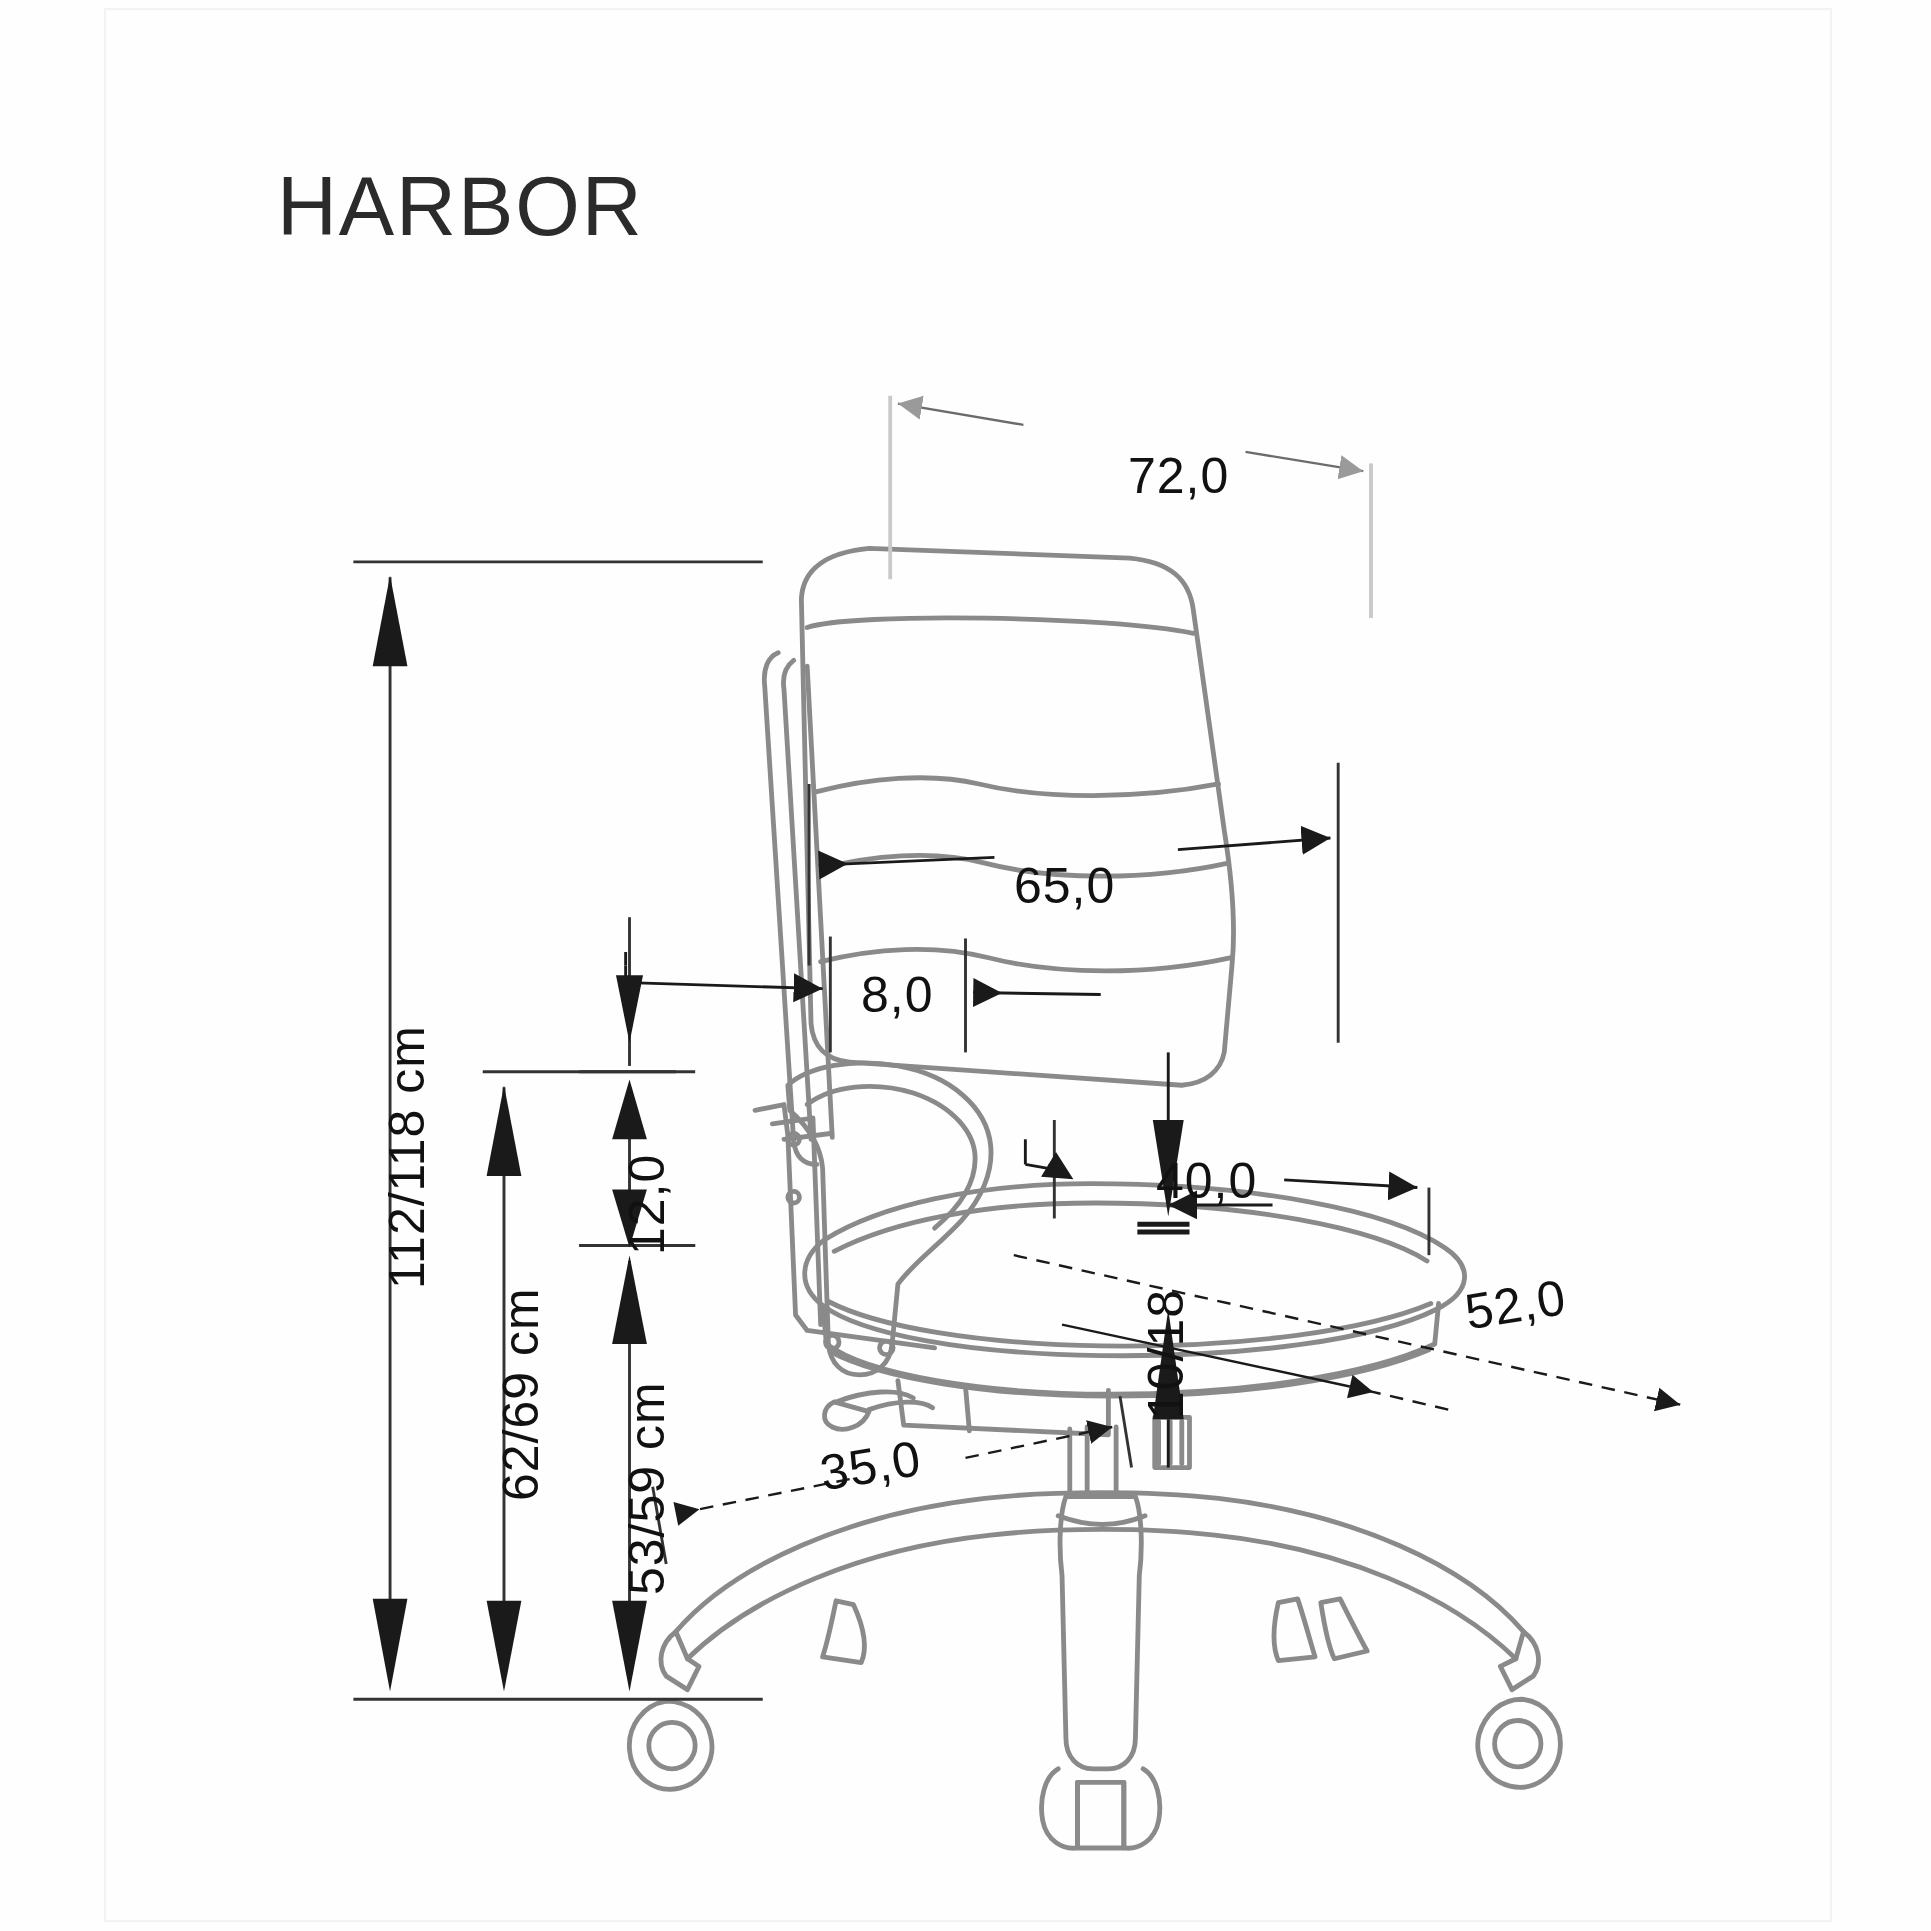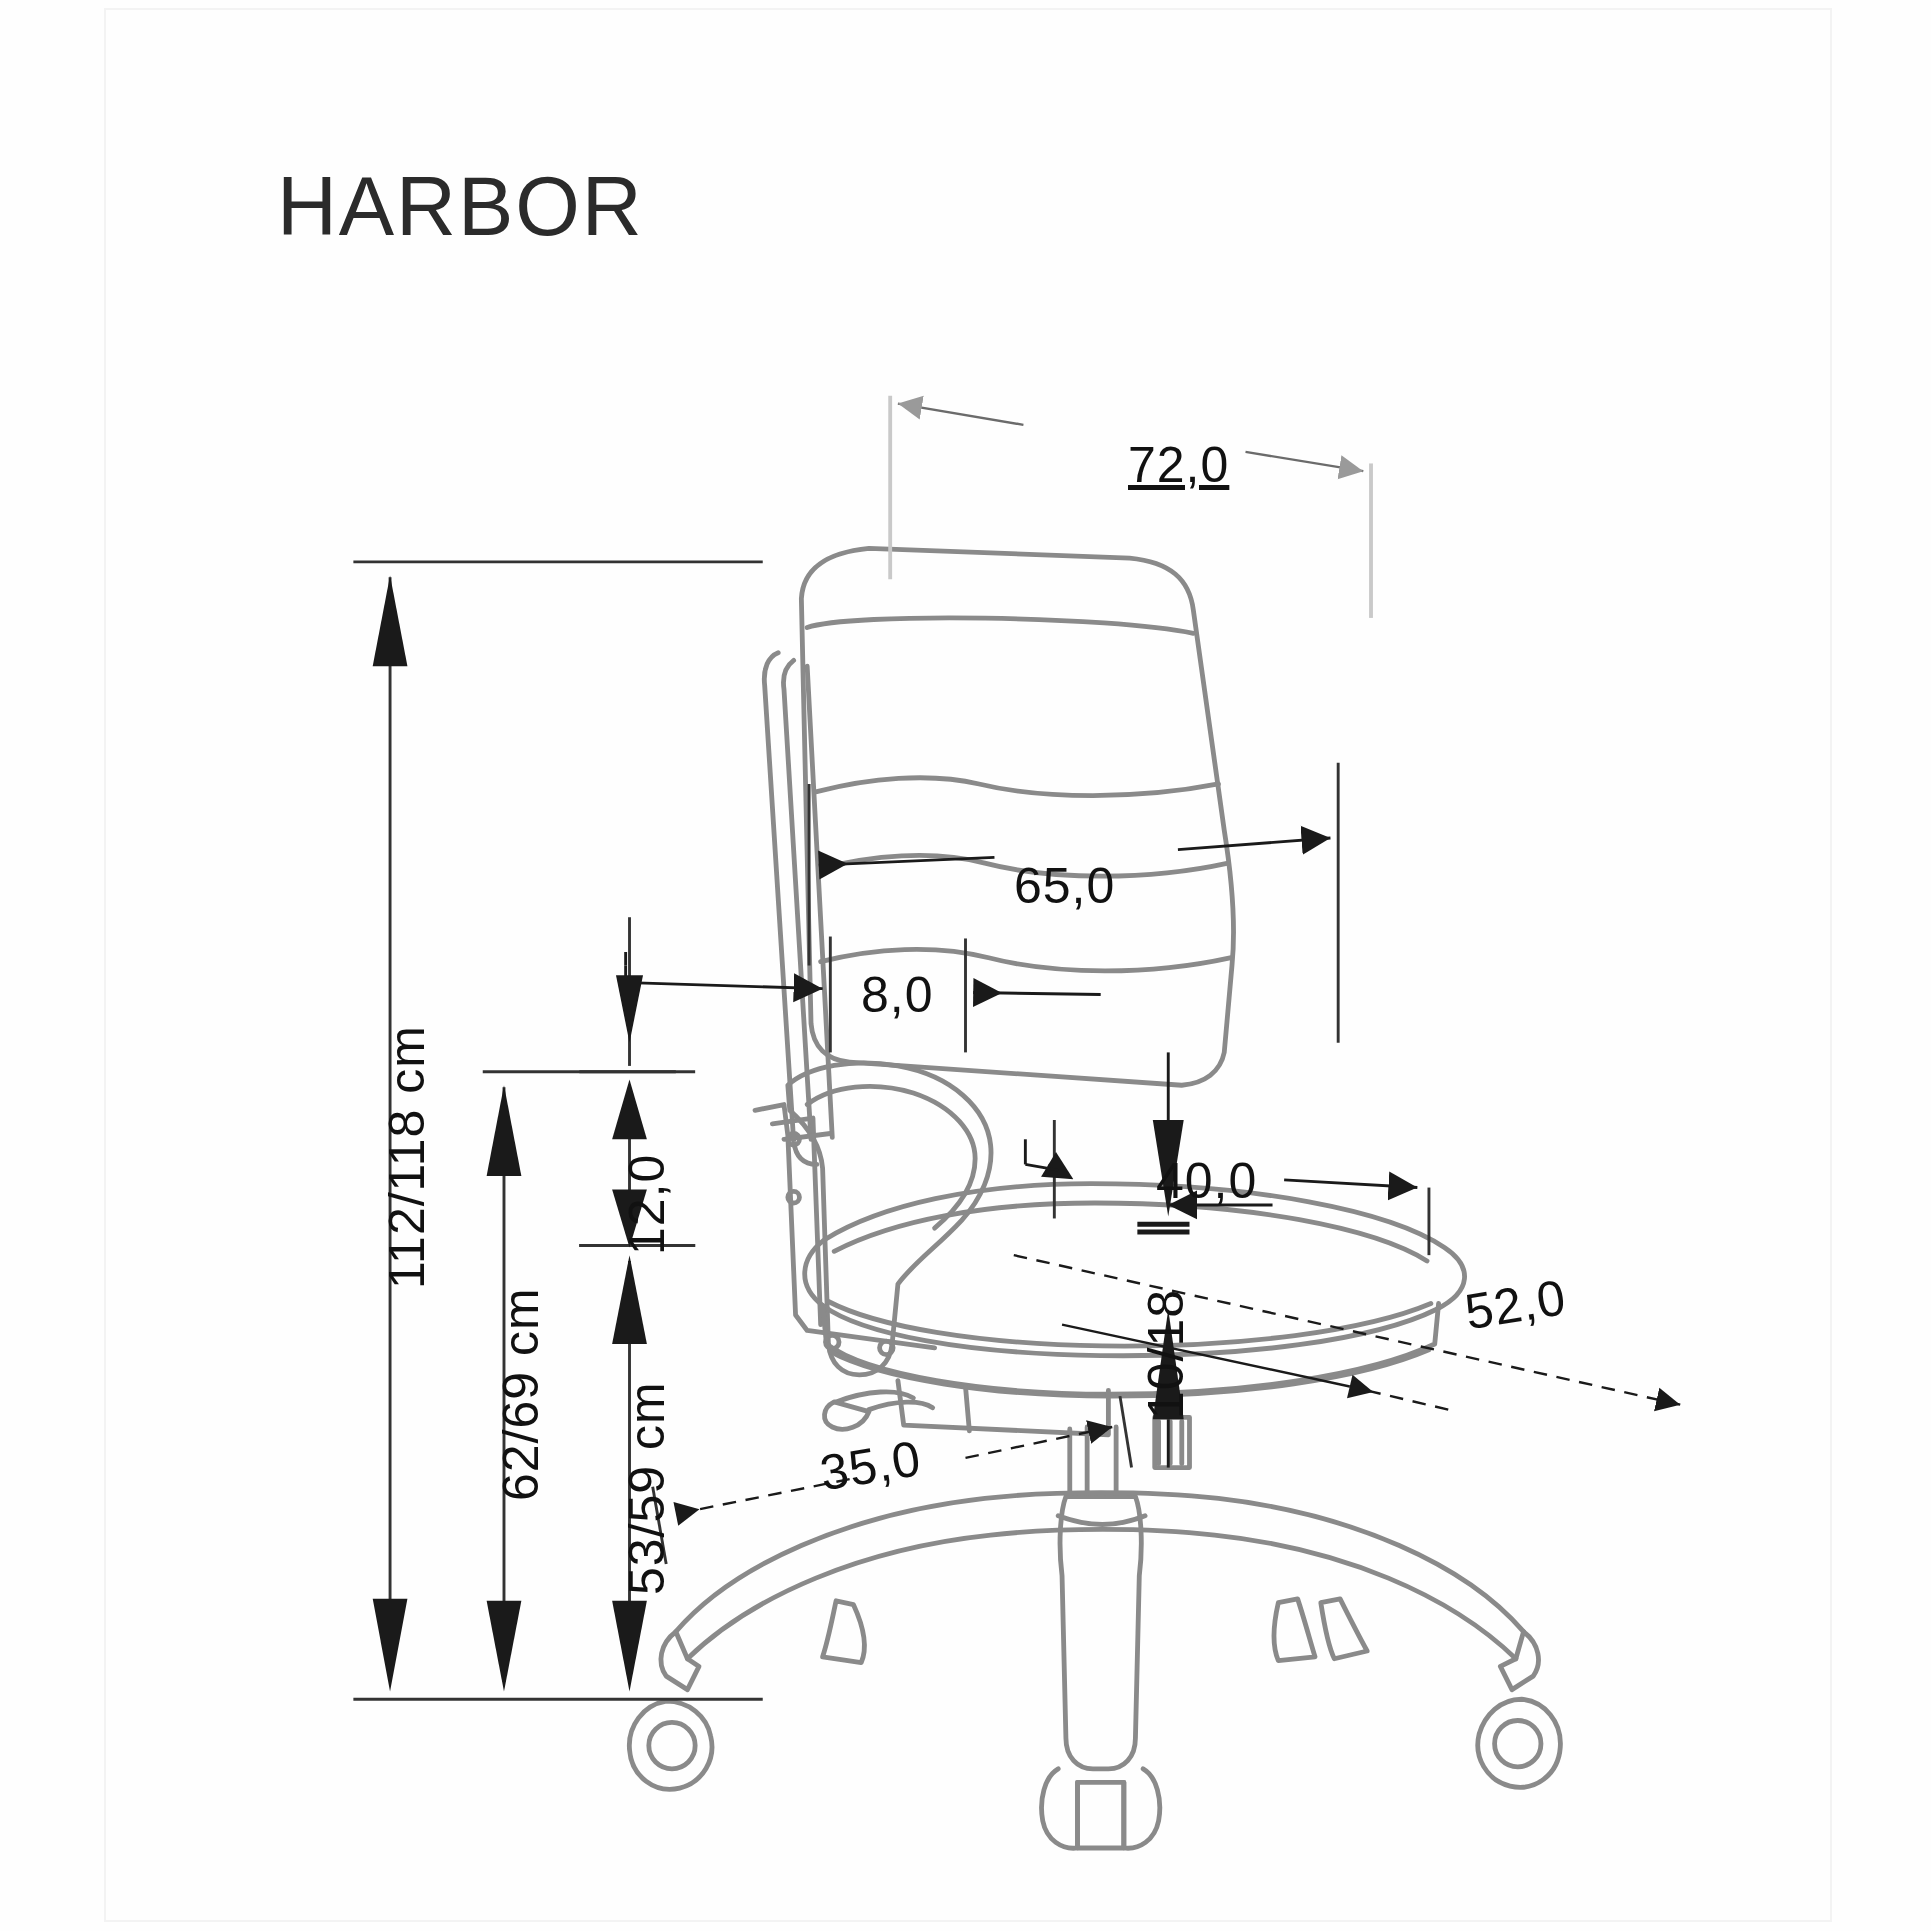--- a/index.html
+++ b/index.html
@@ -272,21 +272,21 @@
       <line x1="652" y1="1126" x2="652" y2="1276" stroke="#333" stroke-width="3"></line>
       <path d="M 634 1180 L 670 1180 L 652 1118 Z" fill="#1a1a1a"></path>
       <path d="M 634 1232 L 670 1232 L 652 1292 Z" fill="#1a1a1a"></path>
 
       <line x1="652" y1="950" x2="652" y2="1104" stroke="#333" stroke-width="3"></line>
       <path d="M 638 1010 L 666 1010 L 652 1080 Z" fill="#1a1a1a"></path>
     </g>
 
   </svg>
 
-  <div class="dimlabel" style="left:1128px;top:436px;text-decoration:underline;">72,0</div>
+  <div class="dimlabel" style="left:1128px;top:447px;">72,0</div>
 
   <div class="dimlabel" style="left:1014px;top:857px;">65,0</div>
 
   <div class="dimlabel" style="left:861px;top:966px;">8,0</div>
 
   <div class="dimlabel" style="left:1156px;top:1152px;">40,0</div>
 
   <div class="dimlabel" style="left:1461px;top:1284px;transform:rotate(-9deg);transform-origin:left top;">52,0</div>
 
   <div class="dimlabel" style="left:816px;top:1445px;transform:rotate(-9deg);transform-origin:left top;">35,0</div>

